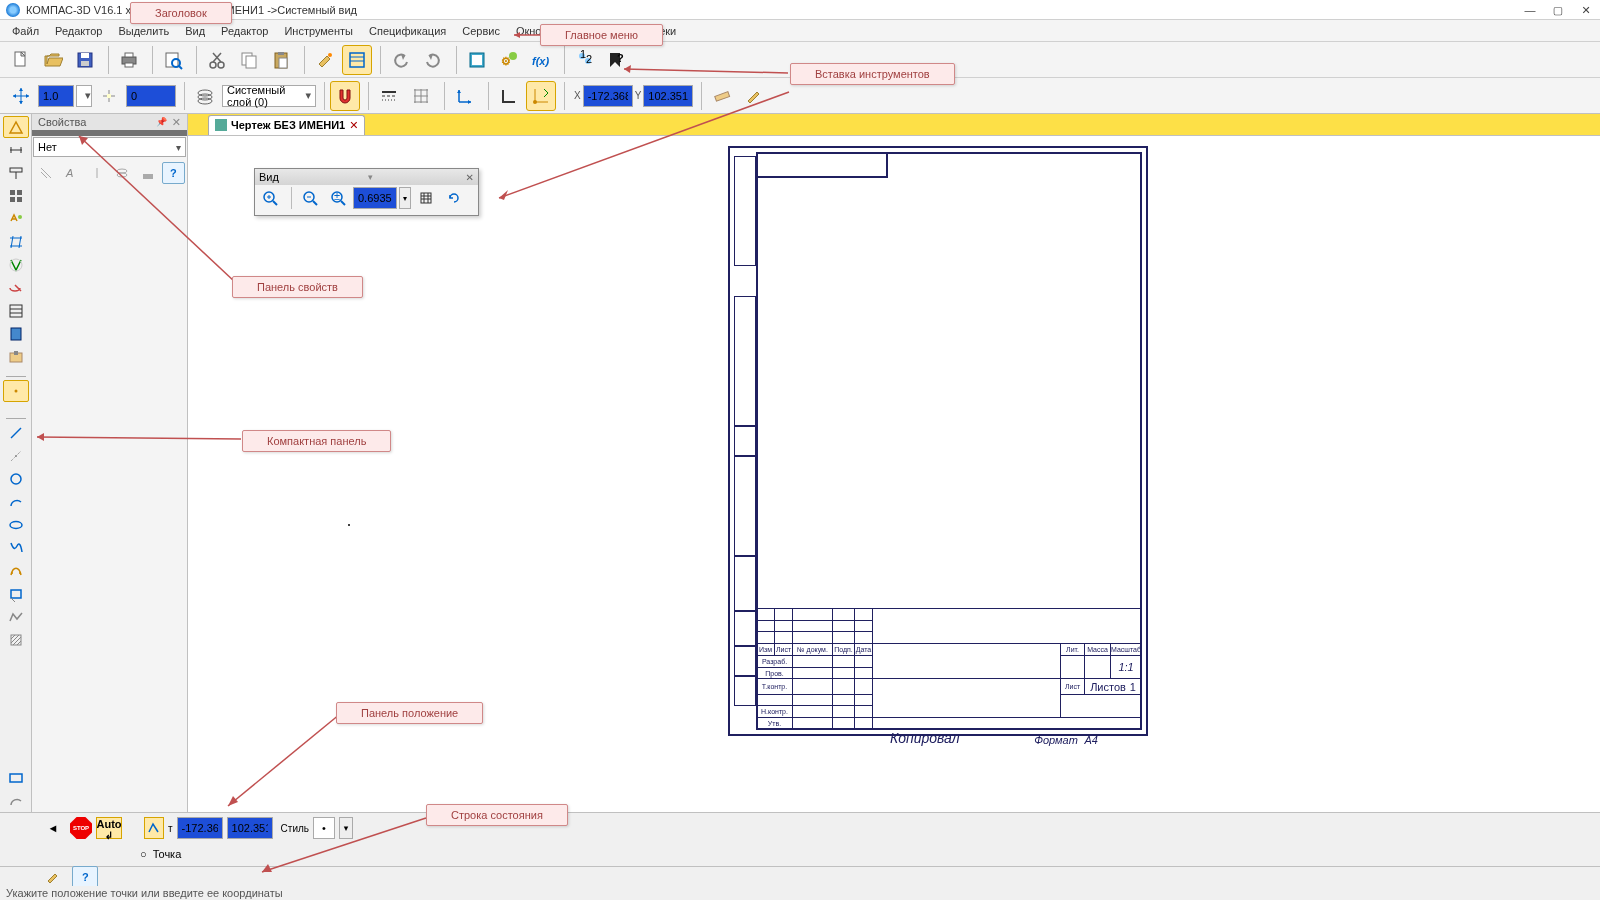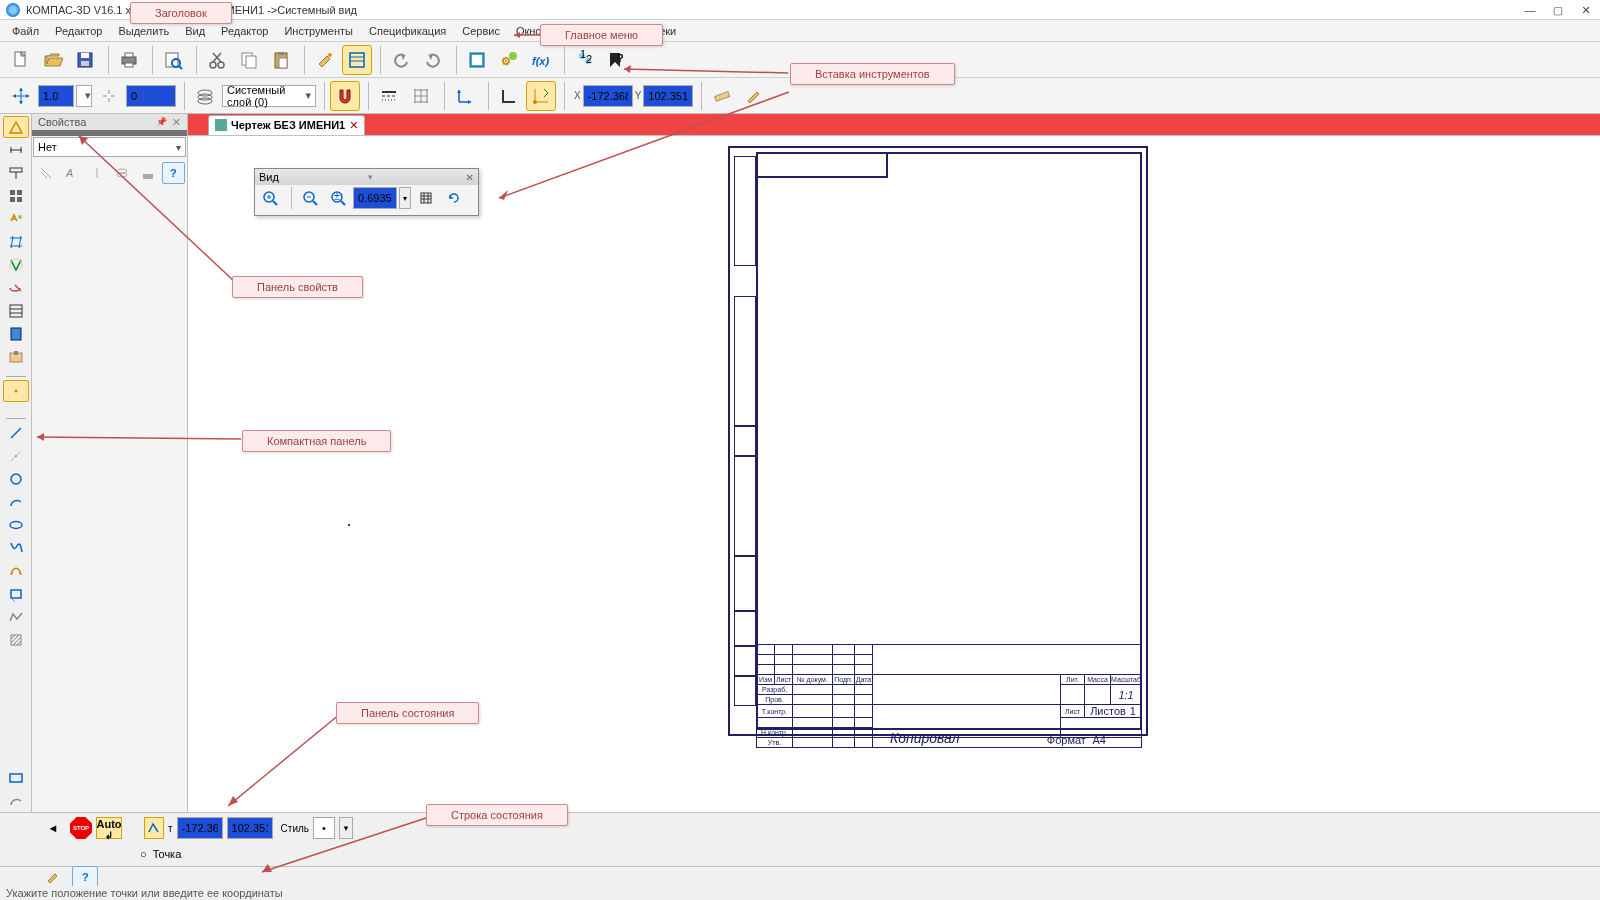--- a/index.html
+++ b/index.html
@@ -27,28 +27,28 @@
 .cbtn svg{width:16px;height:16px;}
 .csep{width:20px;height:6px;border-bottom:1px solid #aaa;margin:2px 0;}
 .proppanel{width:156px;background:#f4f4f4;border-right:1px solid #c0c0c0;display:flex;flex-direction:column;}
 .proptitle{height:20px;background:#e4e4e4;display:flex;align-items:center;padding:8px 6px;font-size:10px;color:#555;border-bottom:6px solid #737373;}
 .proptitle .pin{margin-left:auto;font-size:9px;color:#888;margin-right:4px;}
 .proptitle .x{font-size:11px;color:#888;cursor:pointer;}
 .propcombo{height:20px;border:1px solid #aaa;background:#fff;margin:1px;display:flex;align-items:center;padding:0 4px;font-size:10px;}
 .propcombo::after{content:"▾";margin-left:auto;color:#555;}
 .proptools{height:30px;display:flex;align-items:center;gap:2px;padding:2px;}
 .canvaswrap{flex:1;display:flex;flex-direction:column;background:#fff;position:relative;}
-.tabbar{height:22px;background:#ef4444;border-bottom:1px solid #c0c0c0;display:flex;align-items:center;padding-left:20px;}
+.tabbar{height:22px;background:#fde047;border-bottom:1px solid #c0c0c0;display:flex;align-items:center;padding-left:20px;}
 .tab{height:20px;background:#fff;border:1px solid #aaa;border-bottom:none;border-radius:3px 3px 0 0;display:flex;align-items:center;padding:0 6px;gap:4px;font-size:10px;font-weight:bold;}
 .tab .ticon{width:12px;height:12px;background:#5a9;}
 .tab .tx{color:#a00;cursor:pointer;font-weight:normal;}
 .canvas{flex:1;background:#fff;position:relative;overflow:hidden;}
 .sheet{position:absolute;left:540px;top:10px;width:420px;height:590px;border:2px solid #202060;}
 .sheet .inner{position:absolute;left:26px;top:4px;right:4px;bottom:4px;border:2px solid #202060;}
-.sheet .stamp{position:absolute;left:26px;bottom:4px;right:4px;height:86px;}
+.sheet .stamp{position:absolute;left:26px;bottom:4px;right:4px;height:122px;}
 .sheet .side{position:absolute;left:4px;top:4px;width:22px;bottom:4px;}
 .sheet .side div{border:1px solid #202060;height:80px;}
 .stamp table{width:100%;height:100%;border-collapse:collapse;}
 .stamp td{border:1px solid #202060;font-size:7px;color:#202060;text-align:center;vertical-align:middle;}
 .viewpanel{position:absolute;left:66px;top:32px;width:225px;height:48px;background:#f4f4f4;border:1px solid #888;box-shadow:2px 2px 4px rgba(0,0,0,0.2);}
 .viewpanel .vtitle{height:16px;background:linear-gradient(#e8e8e8,#d4d4d4);font-size:10px;padding:1px 4px;display:flex;align-items:center;}
 .viewpanel .vtitle .x{margin-left:auto;font-size:10px;color:#666;cursor:pointer;}
 .viewpanel .vbody{display:flex;align-items:center;padding:2px;gap:2px;}
 .bottombar{position:absolute;left:0;right:0;bottom:34px;height:54px;background:#f0f0f0;border-top:1px solid #c0c0c0;display:flex;flex-direction:column;}
 .paramrow{height:30px;display:flex;align-items:center;padding:0 40px;gap:4px;}
@@ -604,21 +604,21 @@
                   <td colspan="2">Утв.</td>
                   <td></td>
                   <td></td>
                   <td></td>
                   <td colspan="5"></td>
                 </tr>
           </tbody>
             </table>
         </div>
         <div style="position:absolute;bottom:-12px;left:160px;font-size:14px;font-style:italic;color:#202060">Копировал</div>
-        <div style="position:absolute;bottom:-12px;right:40px;font-size:8px;color:#202060"><span>Формат</span>&nbsp;&nbsp;&nbsp;<span>А4</span></div>
+        <div style="position:absolute;bottom:-12px;right:48px;font-size:8px;font-style:italic;color:#202060"><span>Формат</span>&nbsp;&nbsp;&nbsp;<span>А4</span></div>
       </div>
 
       <div class="viewpanel">
         <div class="vtitle">
             <span>Вид</span>
             <span style="margin-left:auto;color:#888;font-size:9px;margin-right:4px">▾</span>
             <span class="x">✕</span>
           </div>
         <div class="vbody">
           <div class="cbtn">
@@ -711,21 +711,21 @@
 
 <div class="hintbar">
   <span>Укажите положение точки или введите ее координаты</span>
 </div>
 
 <div class="callout" style="left:130px;top:2px">Заголовок</div>
 <div class="callout" style="left:540px;top:24px">Главное меню</div>
 <div class="callout" style="left:790px;top:63px">Вставка инструментов</div>
 <div class="callout" style="left:232px;top:276px">Панель свойств</div>
 <div class="callout" style="left:242px;top:430px">Компактная панель</div>
-<div class="callout" style="left:336px;top:702px">Панель состояния</div>
+<div class="callout" style="left:336px;top:702px">Панель положение</div>
 <div class="callout" style="left:426px;top:804px">Строка состояния</div>
 
 <svg class="arrow" style="left:510px;top:30px;width:40px;height:10px">
     <line x1="38" y1="5" x2="4" y2="5"></line>
     <polygon points="4,5 10,2 10,8"></polygon>
   </svg>
 <svg class="arrow" style="left:620px;top:65px;width:170px;height:12px">
     <line x1="168" y1="8" x2="4" y2="4"></line>
     <polygon points="4,4 11,0 10,8"></polygon>
   </svg>

